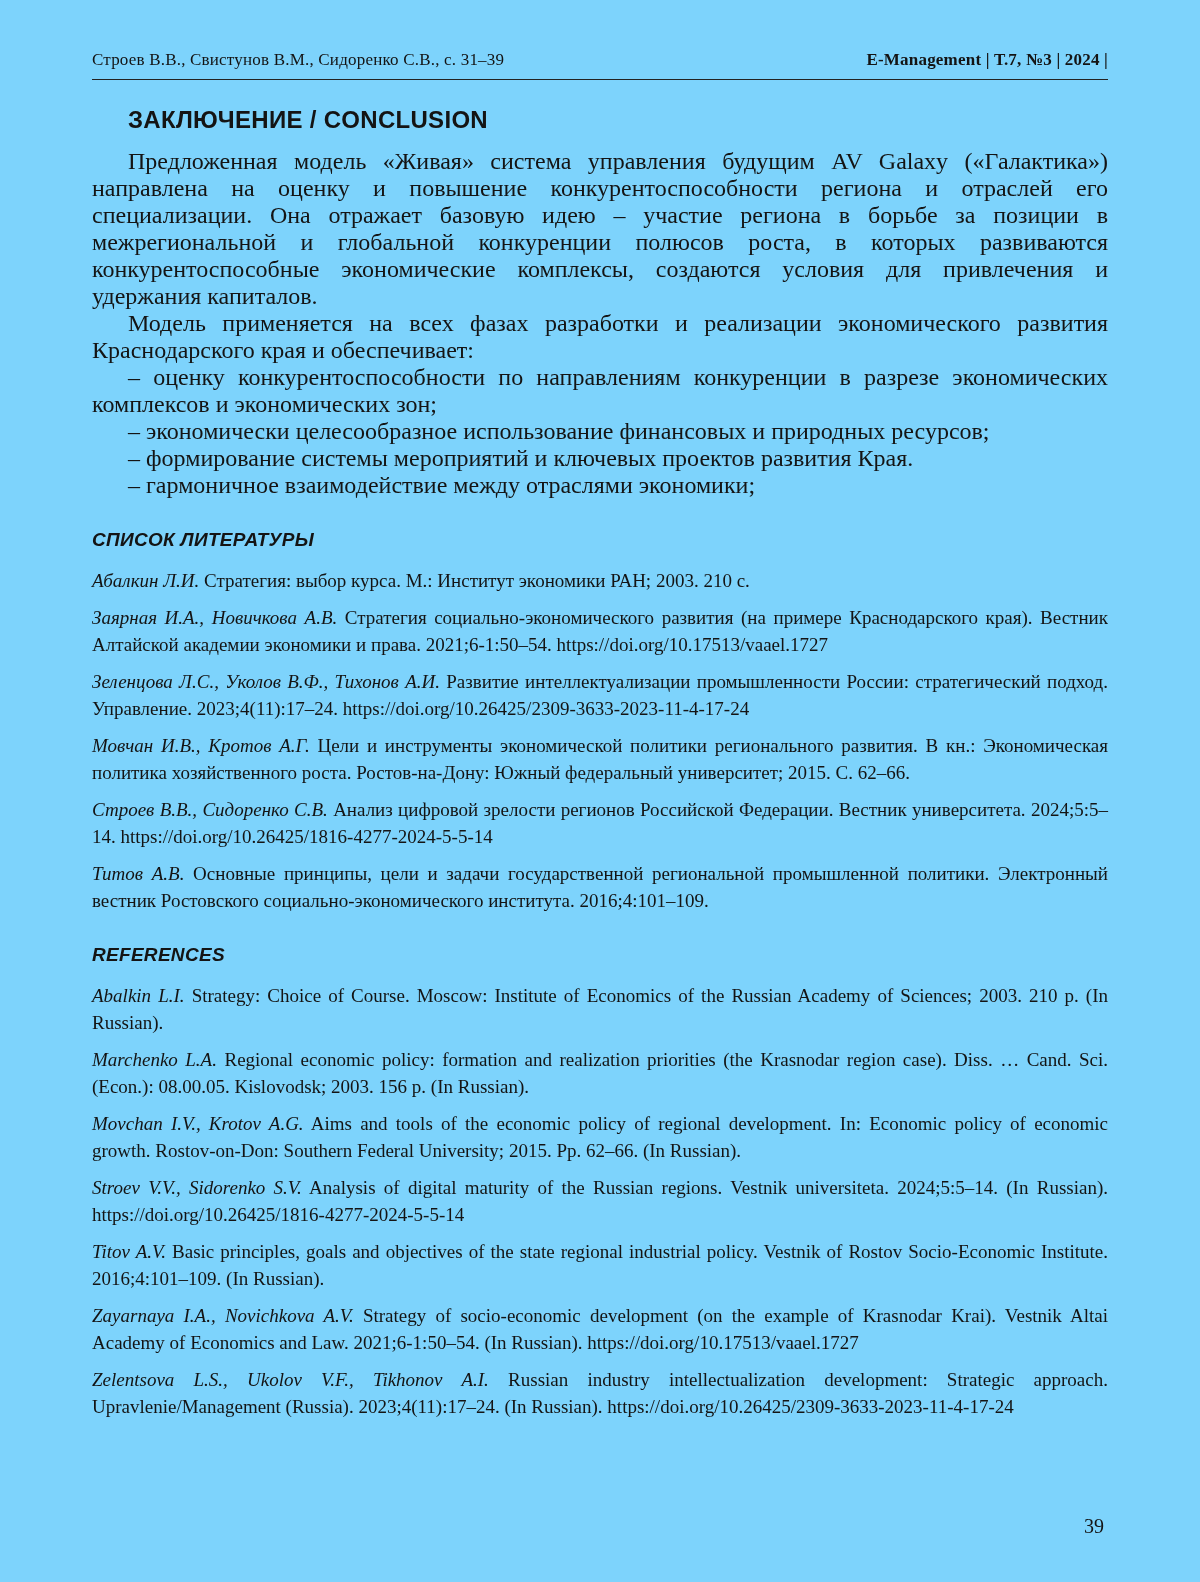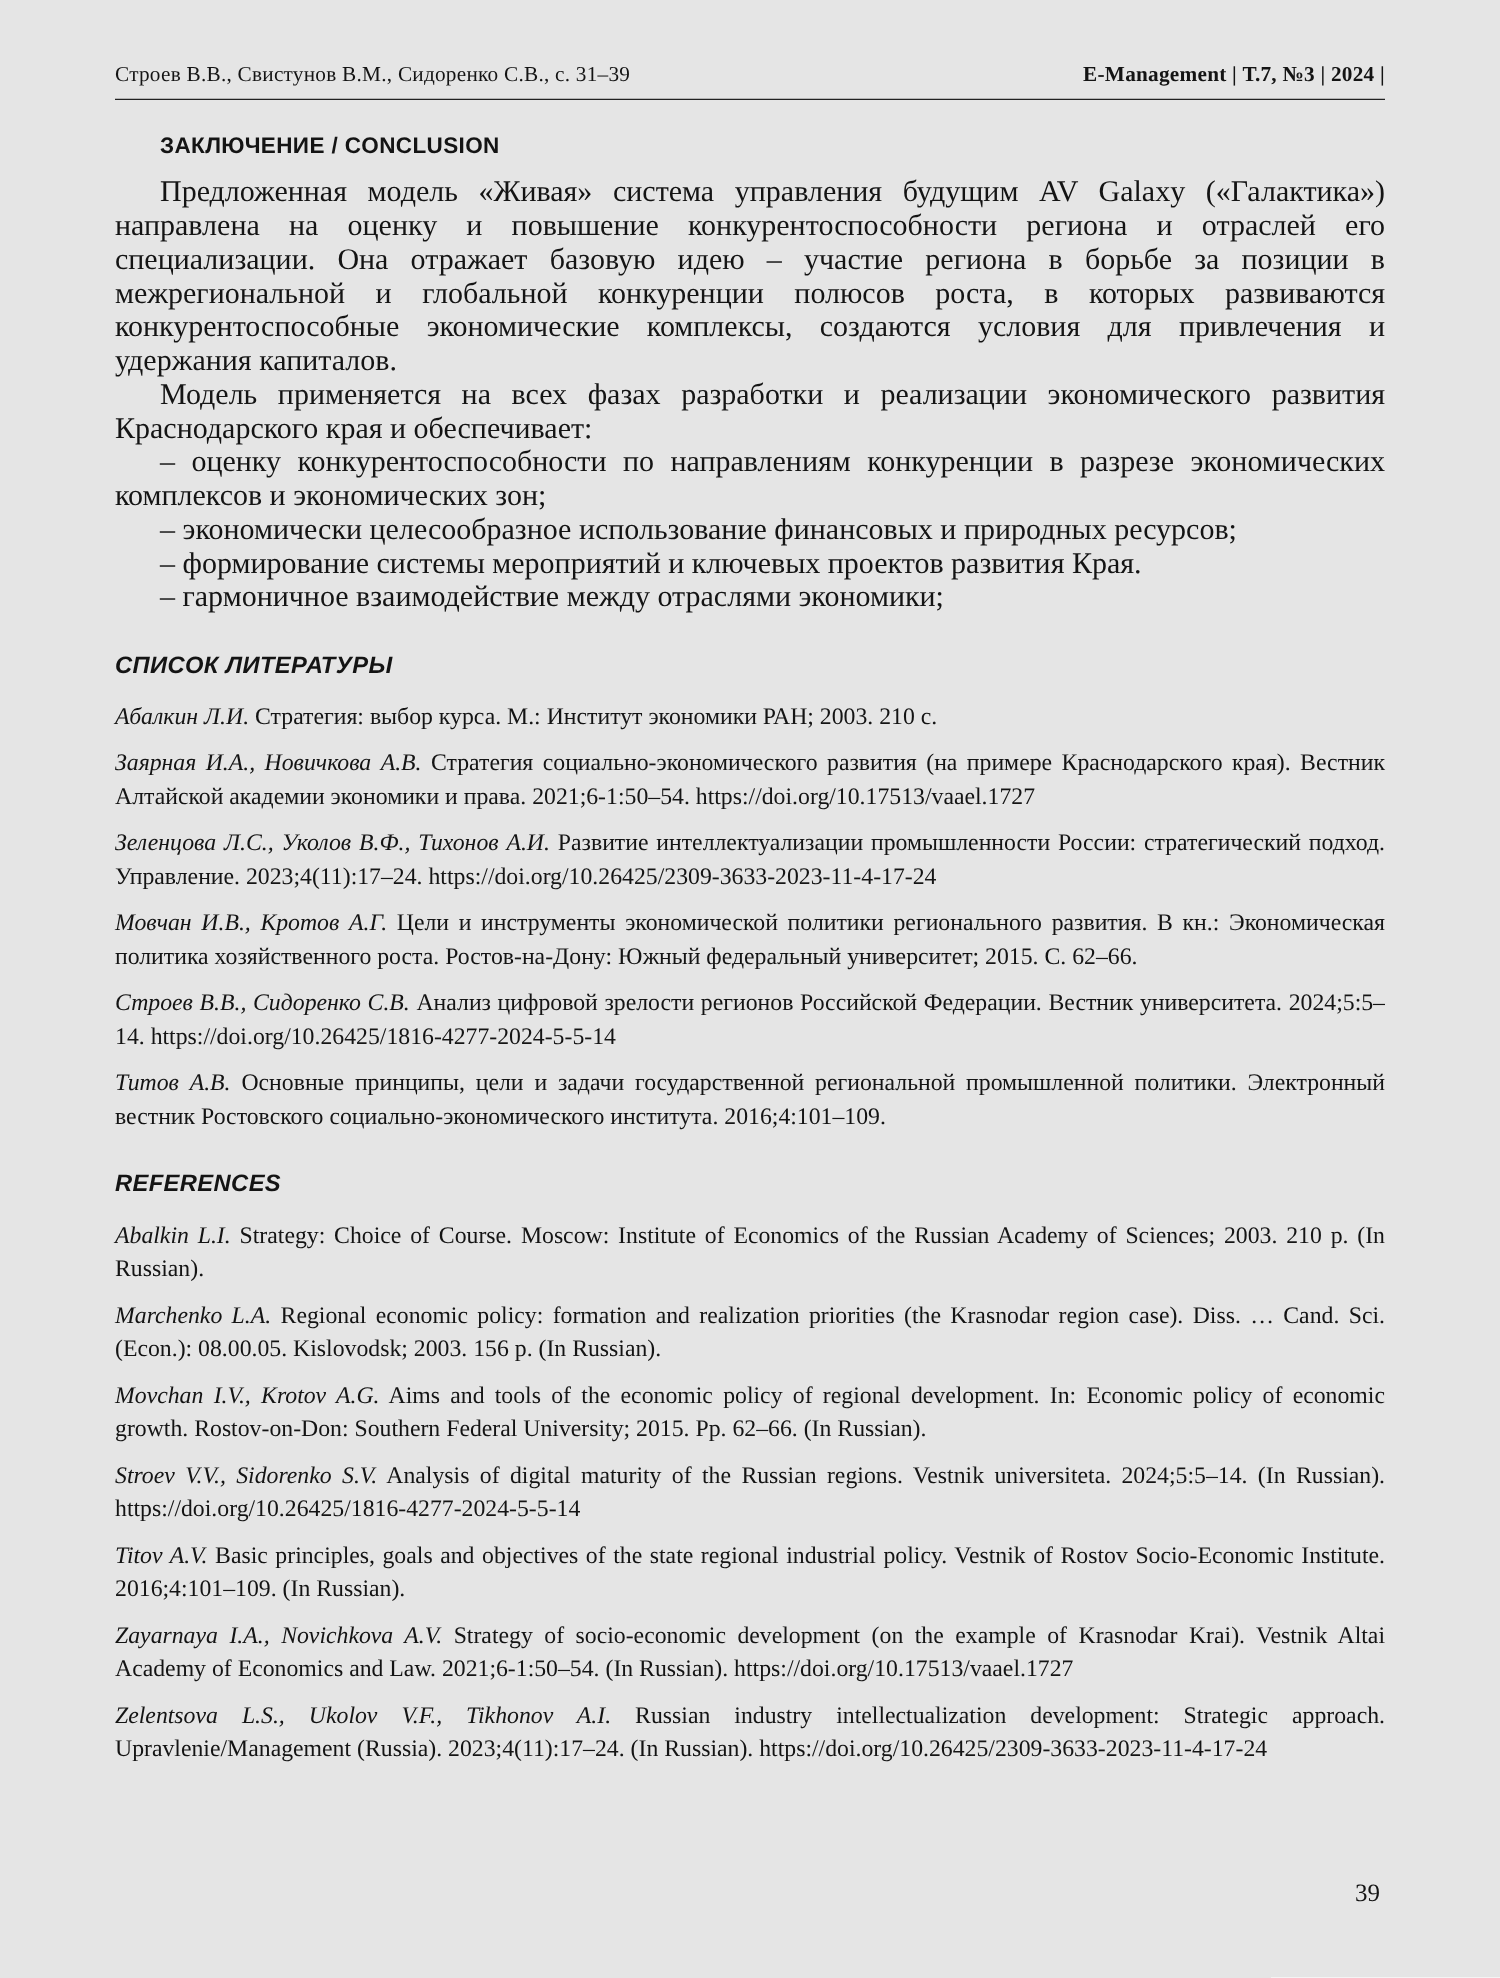--- a/index.html
+++ b/index.html
@@ -5,41 +5,41 @@
   html, body {
     margin: 0;
     padding: 0;
     background: #ffffff;
   }
   .page {
     position: relative;
     width: 1200px;
     height: 1582px;
     margin: 0 auto;
-    background: #e5e5e5;
+    background: #7dd3fc;
     box-sizing: border-box;
     padding: 50px 92px 0 92px;
     font-family: "Liberation Serif", serif;
     color: #141414;
     overflow: hidden;
   }
   .page-header {
     display: flex;
     justify-content: space-between;
     align-items: baseline;
     font-size: 17px;
     padding-bottom: 9px;
     border-bottom: 1.5px solid #222;
   }
   .hdr-left { letter-spacing: 0.2px; }
   .hdr-right { font-weight: bold; letter-spacing: 0.2px; margin-left: 16px; }
 
   h1.conclusion-title {
     font-family: "Liberation Sans", sans-serif;
-    font-size: 18px;
+    font-size: 24px;
     font-weight: bold;
     margin: 26px 0 14px 36px;
     letter-spacing: 0.3px;
   }
   h2.section-title {
     font-family: "Liberation Sans", sans-serif;
     font-size: 19px;
     font-weight: bold;
     margin: 30px 0 16px 0;
     letter-spacing: 0.3px;
@@ -56,21 +56,21 @@
     margin: 0 0 10px 0;
     font-size: 19px;
     line-height: 27px;
     text-align: justify;
   }
   p.ref i { }
   .refs-block { margin-top: 0; }
   .page-number {
     position: absolute;
     right: 96px;
-    bottom: 55px;
+    bottom: 44px;
     font-size: 20px;
   }
 </style>
 </head>
 <body>
 
 <div class="page">
 
   <header class="page-header">
     <span class="hdr-left">Строев В.В., Свистунов В.М., Сидоренко С.В., с. 31–39</span>

